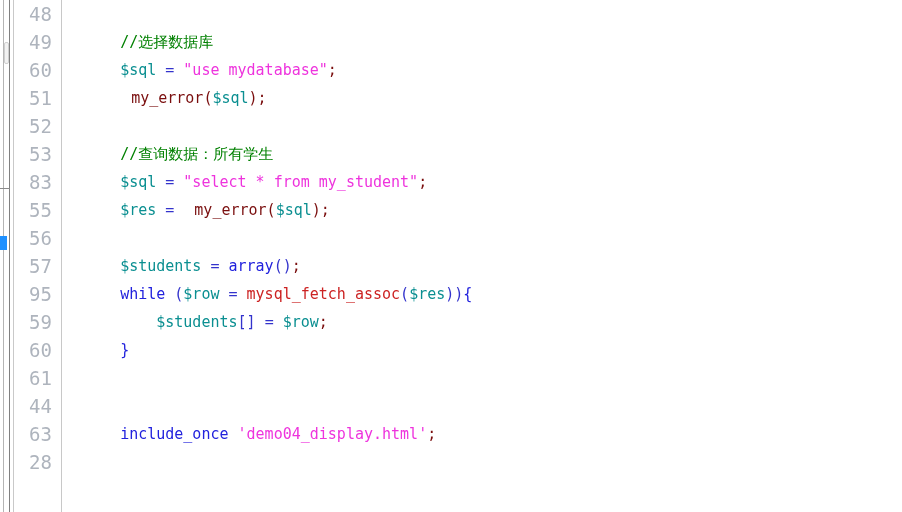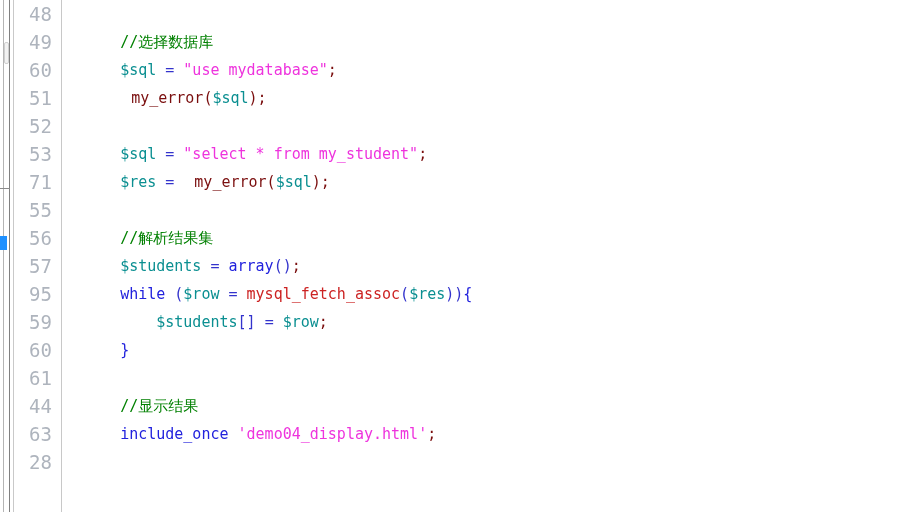--- a/index.html
+++ b/index.html
@@ -133,45 +133,45 @@
     <div class="strip-marker"></div>
   </div>
 
   <div class="gutter" id="gutter">
       <div class="ln">48</div>
       <div class="ln">49</div>
       <div class="ln">60</div>
       <div class="ln">51</div>
       <div class="ln">52</div>
       <div class="ln">53</div>
-      <div class="ln">71</div>
+      <div class="ln">83</div>
       <div class="ln">55</div>
       <div class="ln">56</div>
       <div class="ln">57</div>
       <div class="ln">95</div>
       <div class="ln">59</div>
       <div class="ln">60</div>
       <div class="ln">61</div>
       <div class="ln">44</div>
       <div class="ln">63</div>
       <div class="ln">28</div>
     </div>
 
   <div class="code-area" id="code-area">
       <div class="code-line">&nbsp;</div>
       <div class="code-line"><span class="t-plain">    </span><span class="t-comment">//选择数据库</span></div>
       <div class="code-line"><span class="t-plain">    </span><span class="t-var">$sql</span><span class="t-plain"> </span><span class="t-op">=</span><span class="t-plain"> </span><span class="t-string">"use mydatabase"</span><span class="t-punct">;</span></div>
       <div class="code-line"><span class="t-plain">    </span><span class="t-func">my_error</span><span class="t-punct">(</span><span class="t-var">$sql</span><span class="t-punct">)</span><span class="t-punct">;</span></div>
       <div class="code-line">&nbsp;</div>
+      <div class="code-line"><span class="t-plain">    </span><span class="t-comment">//查询数据：所有学生</span></div>
       <div class="code-line"><span class="t-plain">    </span><span class="t-var">$sql</span><span class="t-plain"> </span><span class="t-op">=</span><span class="t-plain"> </span><span class="t-string">"select * from my_student"</span><span class="t-punct">;</span></div>
       <div class="code-line"><span class="t-plain">    </span><span class="t-var">$res</span><span class="t-plain"> </span><span class="t-op">=</span><span class="t-plain"> </span><span class="t-func">my_error</span><span class="t-punct">(</span><span class="t-var">$sql</span><span class="t-punct">)</span><span class="t-punct">;</span></div>
       <div class="code-line">&nbsp;</div>
-      <div class="code-line"><span class="t-plain">    </span><span class="t-comment">//解析结果集</span></div>
       <div class="code-line"><span class="t-plain">    </span><span class="t-var">$students</span><span class="t-plain"> </span><span class="t-op">=</span><span class="t-plain"> </span><span class="t-keyword">array</span><span class="t-op">()</span><span class="t-punct">;</span></div>
       <div class="code-line"><span class="t-plain">    </span><span class="t-keyword">while</span><span class="t-plain"> </span><span class="t-op">(</span><span class="t-var">$row</span><span class="t-plain"> </span><span class="t-op">=</span><span class="t-plain"> </span><span class="t-builtin">mysql_fetch_assoc</span><span class="t-op">(</span><span class="t-var">$res</span><span class="t-op">))</span><span class="t-brace">{</span></div>
       <div class="code-line"><span class="t-plain">        </span><span class="t-var">$students</span><span class="t-op">[]</span><span class="t-plain"> </span><span class="t-op">=</span><span class="t-plain"> </span><span class="t-var">$row</span><span class="t-punct">;</span></div>
       <div class="code-line"><span class="t-plain">    </span><span class="t-brace">}</span></div>
       <div class="code-line">&nbsp;</div>
-      <div class="code-line"><span class="t-plain">    </span><span class="t-comment">//显示结果</span></div>
+      <div class="code-line"><span class="t-plain">    </span></div>
       <div class="code-line"><span class="t-plain">    </span><span class="t-keyword">include_once</span><span class="t-plain"> </span><span class="t-string">'demo04_display.html'</span><span class="t-punct">;</span></div>
     </div>
 
 </div>
 
 </body></html>

